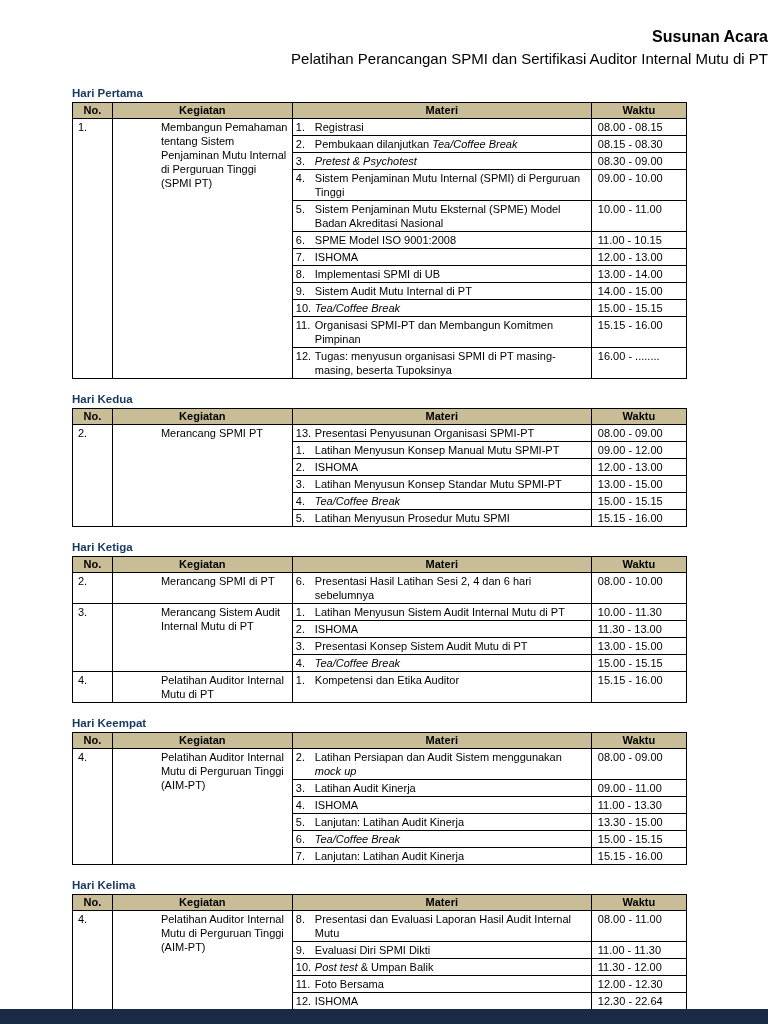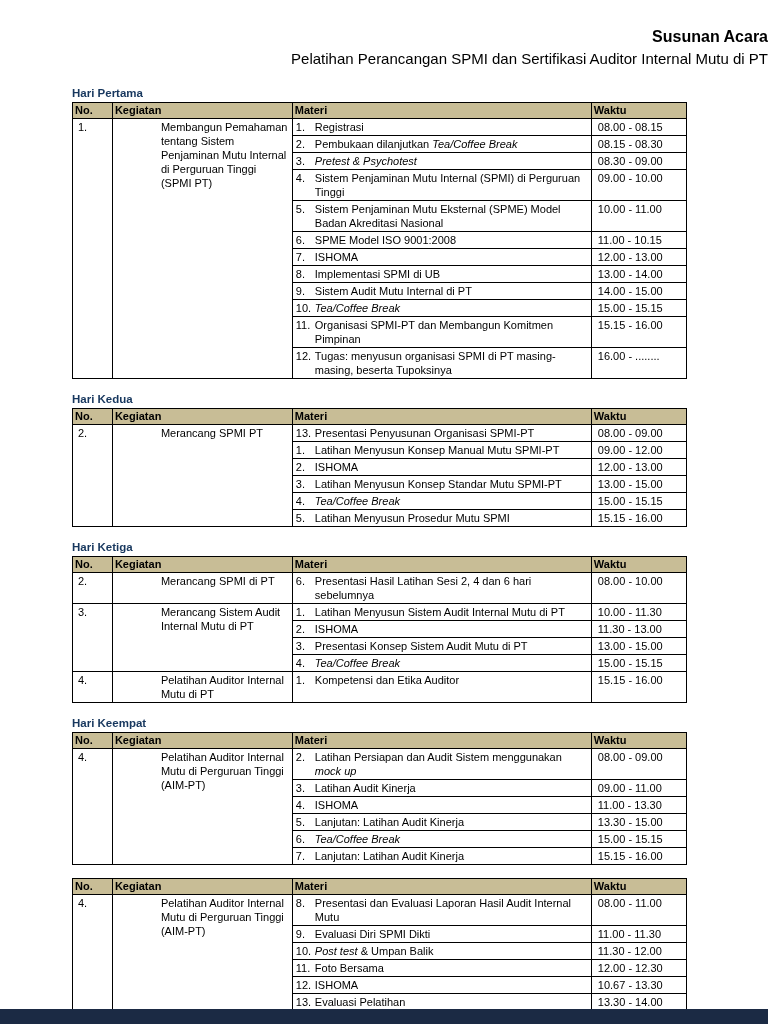--- a/index.html
+++ b/index.html
@@ -46,21 +46,21 @@
   }
   col.col-no       { width: 6.5%; }
   col.col-kegiatan { width: 29.3%; }
   col.col-materi   { width: 48.7%; }
   col.col-waktu    { width: 15.5%; }
   th {
     background: var(--header-bg);
     border: 1px solid var(--border);
     font-size: 11px;
     font-weight: bold;
-    text-align: left;
+    text-align: center;
     padding: 1px 2px;
     line-height: 13px;
   }
   td {
     border: 1px solid var(--border);
     vertical-align: top;
     padding: 1px 3px;
     line-height: 14px;
   }
   .no-cell { padding-left: 5px; }
@@ -444,20 +444,21 @@
                   <span class="materi-num">7.</span>
                   <span class="materi-text"><span>Lanjutan: Latihan Audit Kinerja</span></span>
                 </div>
               </td>
               <td class="waktu-cell">15.15 - 16.00</td>
             </tr>
           </tbody>
         </table>
       </section>
       <section class="day-section">
+        <div class="day-heading">Hari Kelima</div>
         <table class="schedule-table">
           <colgroup>
             <col class="col-no">
             <col class="col-kegiatan">
             <col class="col-materi">
             <col class="col-waktu">
           </colgroup>
           <thead>
             <tr class="header-row">
               <th>No.</th>
@@ -505,21 +506,21 @@
               </td>
               <td class="waktu-cell">12.00 - 12.30</td>
             </tr>
             <tr>
               <td class="materi-cell">
                 <div class="materi-item">
                   <span class="materi-num">12.</span>
                   <span class="materi-text"><span>ISHOMA</span></span>
                 </div>
               </td>
-              <td class="waktu-cell">10.67 - 13.30</td>
+              <td class="waktu-cell">12.30 - 22.64</td>
             </tr>
             <tr>
               <td class="materi-cell">
                 <div class="materi-item">
                   <span class="materi-num">13.</span>
                   <span class="materi-text"><span>Evaluasi Pelatihan</span></span>
                 </div>
               </td>
               <td class="waktu-cell">13.30 - 14.00</td>
             </tr>

